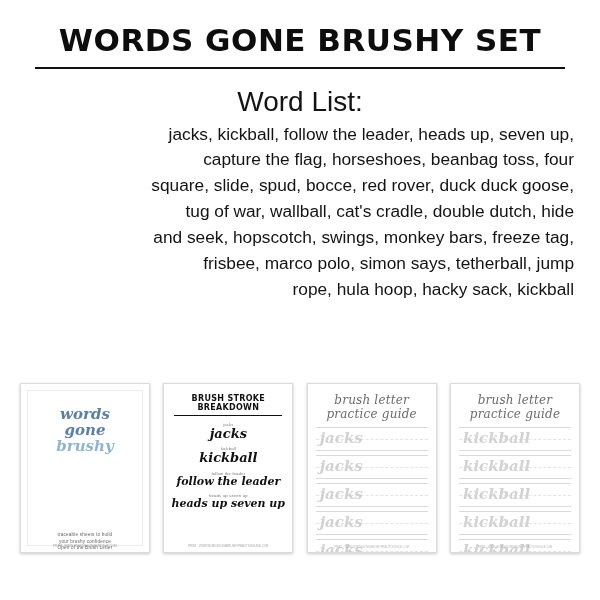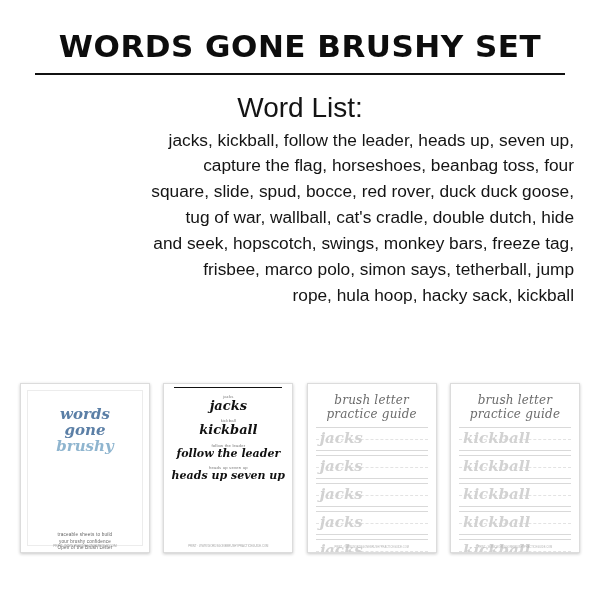--- a/index.html
+++ b/index.html
@@ -12,21 +12,21 @@
     background: #ffffff;
     font-family: "Liberation Sans", sans-serif;
     color: #111111;
     overflow: hidden;
   }
   .page {
     position: relative;
     width: 600px;
     height: 600px;
     box-sizing: border-box;
-    padding: 24px 20px 0 20px;
+    padding: 18px 20px 0 20px;
   }
   .title {
     text-align: center;
     font-family: "DejaVu Sans", sans-serif;
     font-weight: bold;
     font-size: 31px;
     letter-spacing: 0.5px;
     line-height: 1.05;
     margin: 6px 0 10px 0;
     color: #0d0d0d;
@@ -279,20 +279,21 @@
           <div>traceable sheets to build</div>
           <div>your brushy confidence</div>
           <div>Open of the Brush Letter</div>
           <div>Practice Guide Bundle</div>
         </div>
       </div>
       <div class="cover-foot">PRINT: WWW.WORDSGONEBRUSHY.COM</div>
     </div>
 
     <div class="thumb">
+      <div class="bd-title">BRUSH STROKE BREAKDOWN</div>
       <div class="bd-rule"></div>
 
       <div class="bd-item">
         <div class="bd-small">jacks</div>
         <div class="bd-word">jacks</div>
       </div>
       <div class="bd-item">
         <div class="bd-small">kickball</div>
         <div class="bd-word">kickball</div>
       </div>

